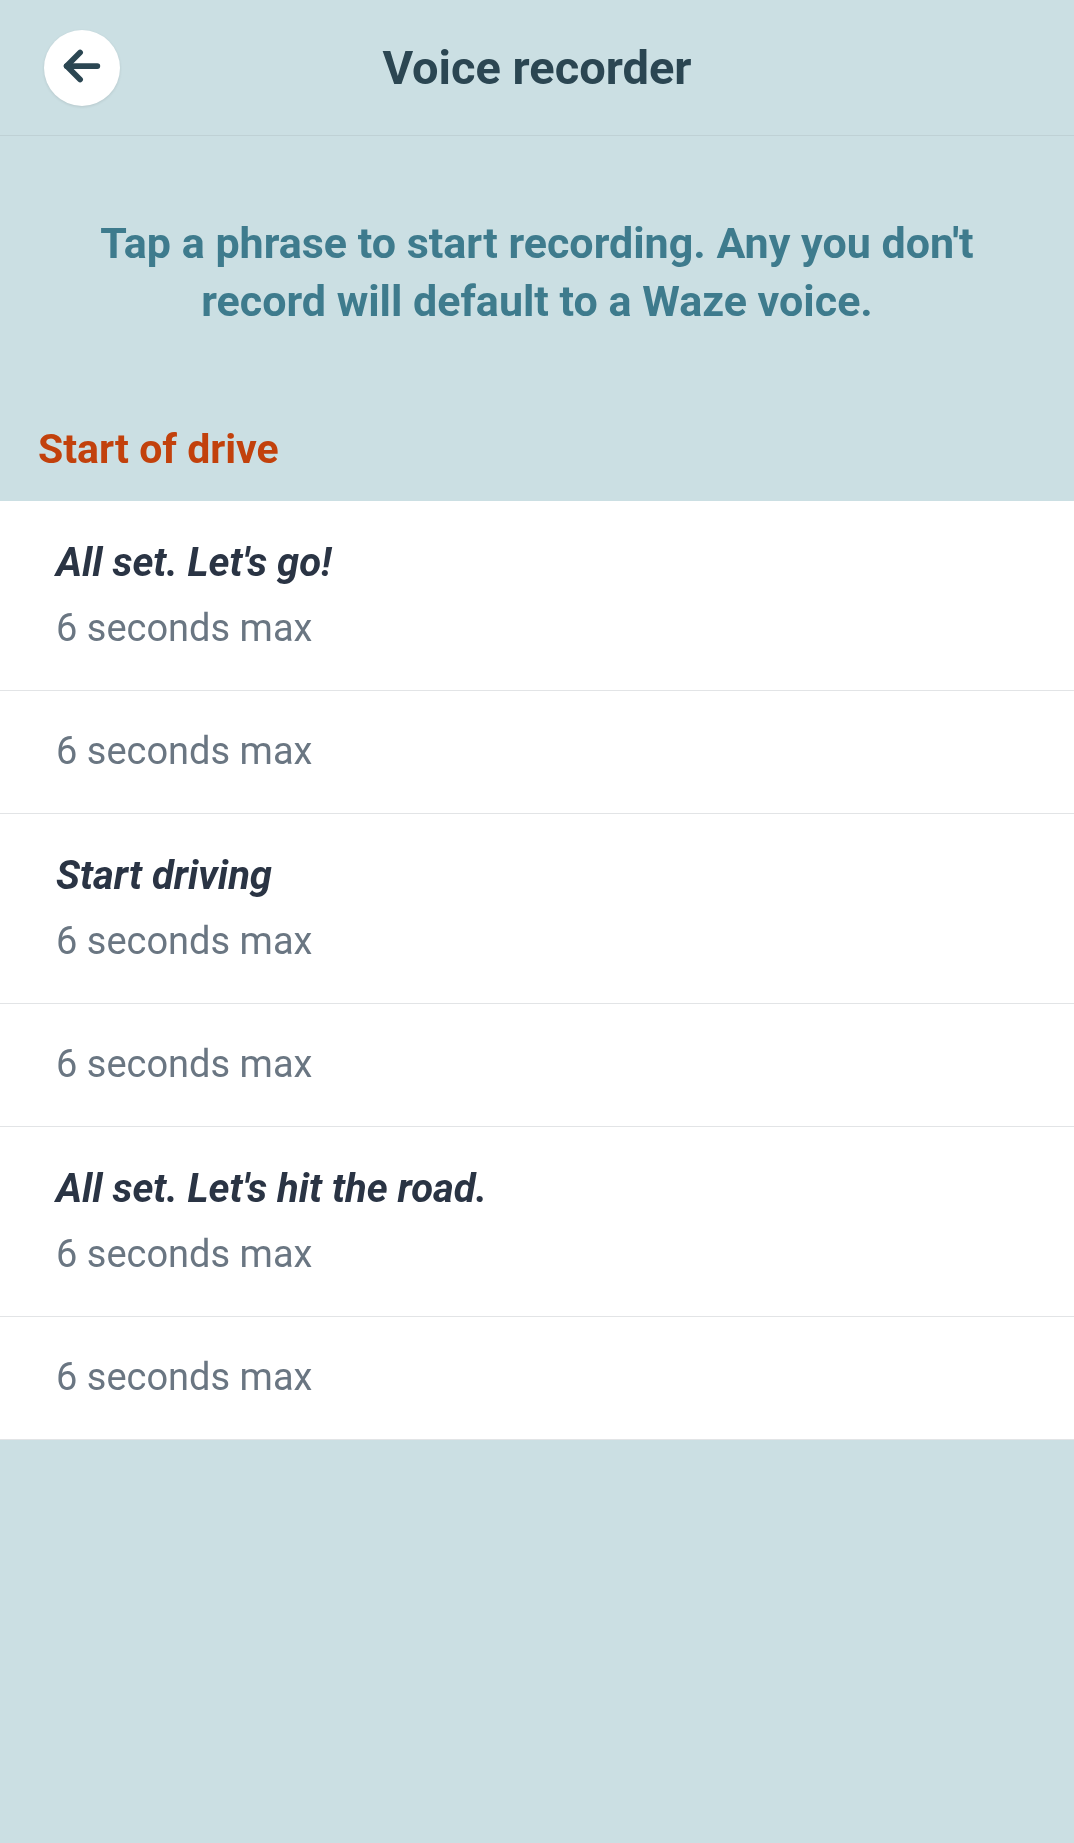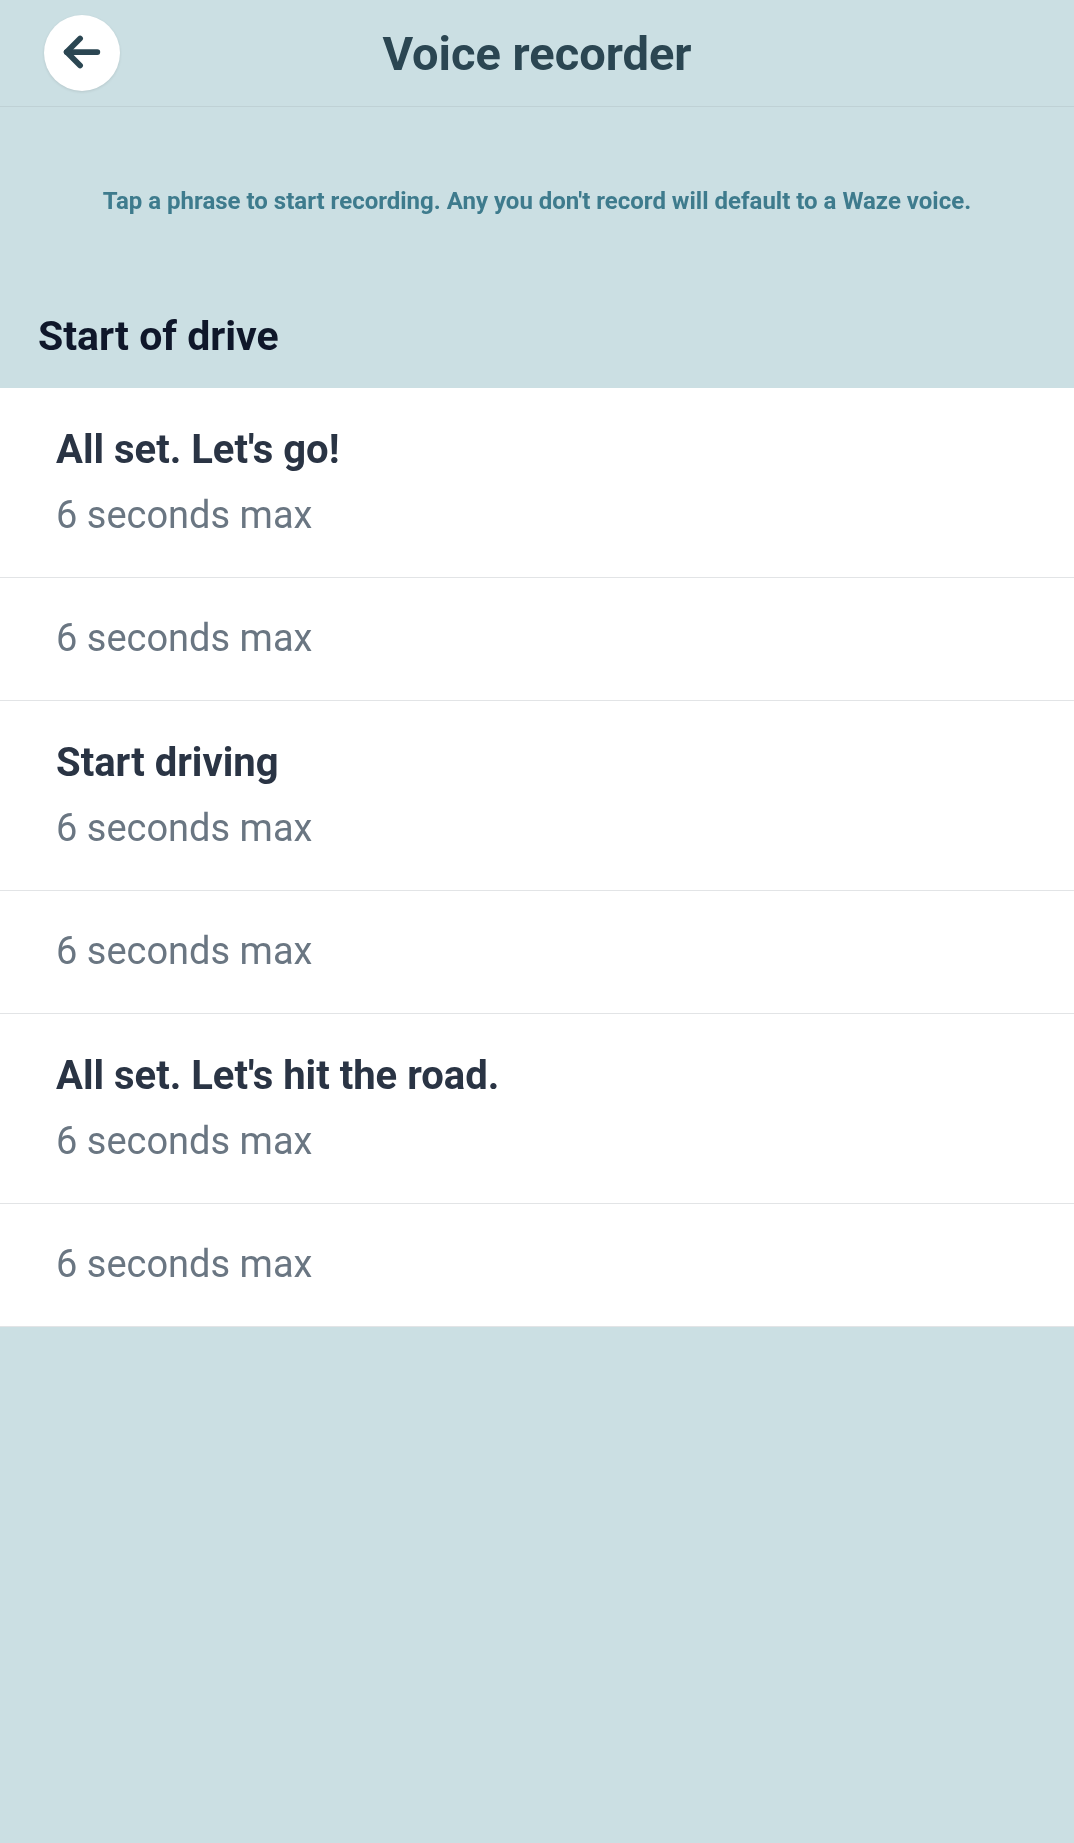--- a/index.html
+++ b/index.html
@@ -12,21 +12,21 @@
       width: 1074px;
       height: 1843px;
       background: #cbdfe3;
       overflow: hidden;
     }
     .header {
       display: flex;
       align-items: center;
       justify-content: space-between;
       padding: 24px 44px;
-      height: 107px;
+      height: 136px;
       background: #cbdfe3;
       border-bottom: 1px solid rgba(0,0,0,0.06);
     }
     .back-button {
       width: 76px;
       height: 76px;
       border-radius: 50%;
       background: #ffffff;
       border: none;
       display: flex;
@@ -57,44 +57,45 @@
       font-weight: 700;
       color: #1eb9e6;
       cursor: pointer;
       box-shadow: 0 1px 3px rgba(0,0,0,0.1);
     }
     .instruction-section {
       padding: 78px 88px 0 88px;
       text-align: center;
     }
     .instruction-text {
-      font-size: 24px;
+      font-size: 43px;
       font-weight: 700;
       color: #3e7b8d;
       line-height: 1.35;
     }
     .section-title {
       font-size: 41px;
       font-weight: 700;
-      color: #0f172a;
+      color: #c2410c;
       padding: 95px 38px 28px 38px;
     }
     .phrase-list {
       background: #ffffff;
     }
     .phrase-item {
       padding: 38px 56px 40px 56px;
       border-bottom: 1px solid #e2e4e6;
       cursor: pointer;
     }
     .phrase-title {
       font-size: 40px;
       font-weight: 700;
       color: #2a3444;
       margin-bottom: 20px;
+      font-style: italic;
     }
     .phrase-duration {
       font-size: 38px;
       font-weight: 400;
       color: #6a7682;
     }
   </style>
 </head>
 <body>
 

